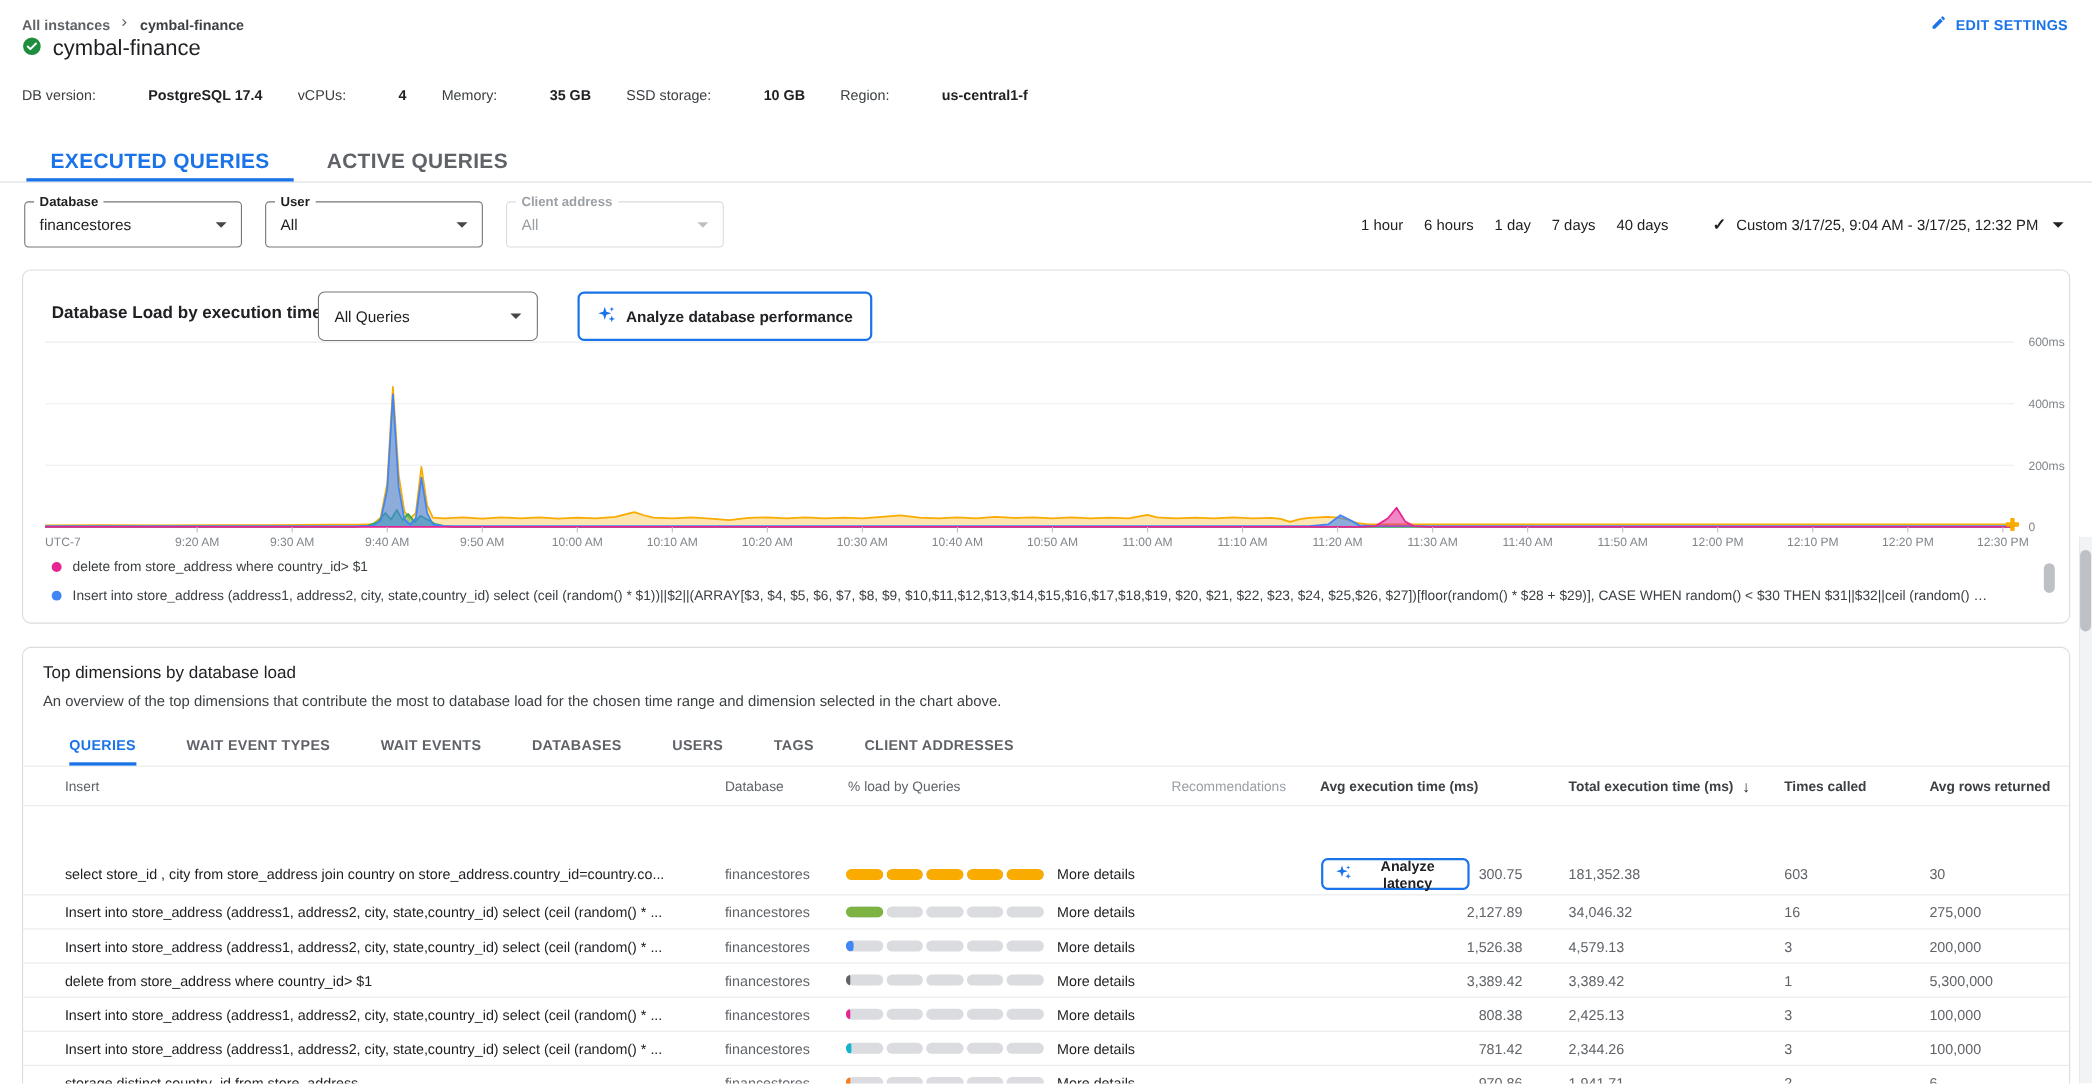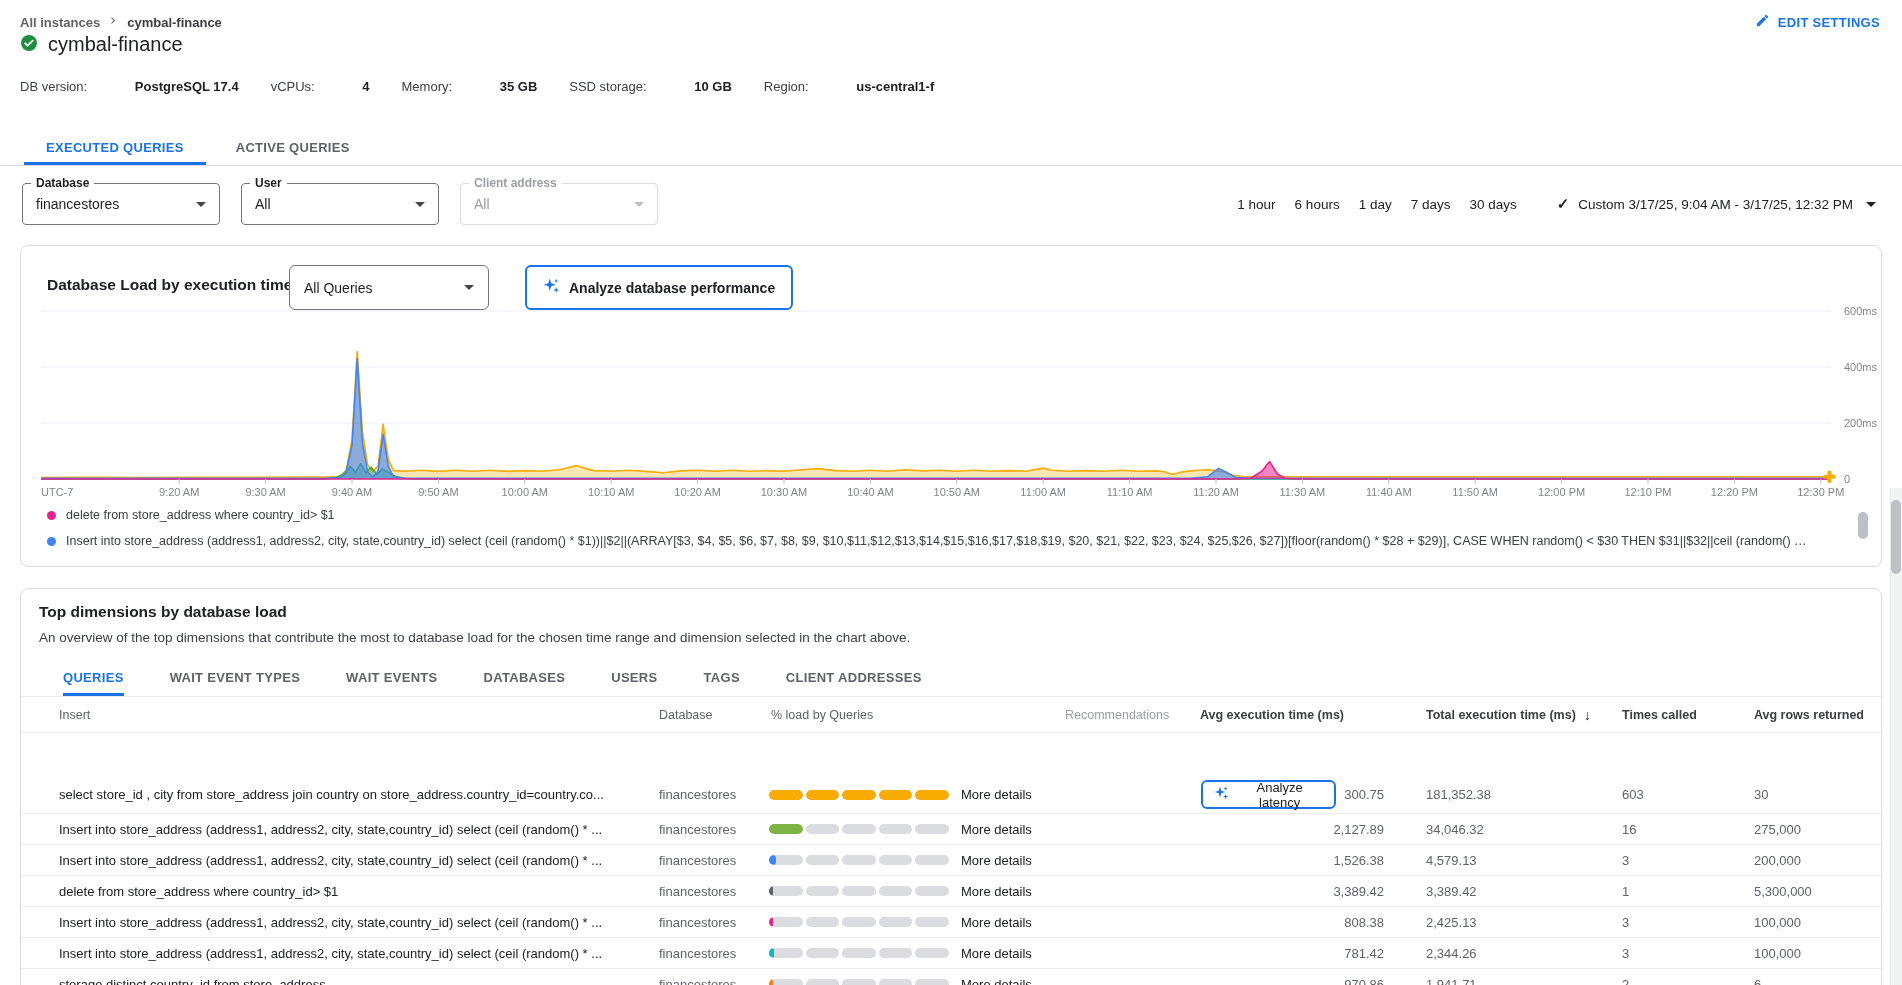--- a/index.html
+++ b/index.html
@@ -10,21 +10,21 @@
 .crumb-link{cursor:pointer;}
 .crumb-current{color:#3c4043;}
 .edit-settings{position:absolute;top:13px;right:22px;color:#1a73e8;font-size:13px;font-weight:700;letter-spacing:.3px;display:flex;gap:8px;align-items:center;cursor:pointer;}
 .title-row{position:absolute;top:33px;left:20px;display:flex;align-items:center;gap:10px;}
 .page-title{font-size:20px;font-weight:500;color:#202124;}
 .instance-info{position:absolute;top:79px;left:20px;font-size:13px;display:flex;gap:32px;}
 .info-label{color:#3c4043;}
 .info-value{color:#202124;font-weight:700;padding-left:44px;}
 
 .page-tabs{position:absolute;top:133px;left:0;right:0;height:33px;border-bottom:1px solid #dadce0;display:flex;padding-left:24px;gap:8px;}
-.tab{padding:0 22px;font-size:13px;font-weight:700;letter-spacing:.3px;color:#5f6368;display:flex;align-items:center;border-bottom:3px solid transparent;cursor:pointer;}
+.tab{padding:0 22px;font-size:19px;font-weight:700;letter-spacing:.3px;color:#5f6368;display:flex;align-items:center;border-bottom:3px solid transparent;cursor:pointer;}
 .tab.active{color:#1a73e8;border-bottom-color:#1a73e8;}
 
 .filters-row{position:absolute;top:183px;left:22px;display:flex;gap:21px;}
 .mselect{position:relative;width:198px;height:42px;border:1px solid #747775;border-radius:4px;background:#fff;display:flex;align-items:center;padding:0 13px;cursor:pointer;}
 .mlabel{position:absolute;top:-8px;left:8px;background:#fff;padding:0 5px;font-size:12px;font-weight:700;color:#1f1f1f;}
 .mvalue{font-size:14px;color:#1f1f1f;flex:1;}
 .caret{width:0;height:0;border-left:5px solid transparent;border-right:5px solid transparent;border-top:5.5px solid #444746;}
 .mselect.disabled{border-color:#dadce0;}
 .mselect.disabled .mlabel,.mselect.disabled .mvalue{color:#9aa0a6;}
 .mselect.disabled .caret{border-top-color:#bdc1c6;}
@@ -41,21 +41,21 @@
 .analyze-db-btn{position:absolute;left:504px;top:19px;height:45px;padding:0 16px;border:2px solid #1a73e8;border-radius:6px;background:#fff;display:flex;align-items:center;gap:9px;font-size:14px;font-weight:700;color:#202124;cursor:pointer;font-family:inherit;}
 .load-chart{position:absolute;left:15px;top:53px;width:1850px;height:200px;}
 .axlbl{font-size:11px;fill:#80868b;}
 .chart-legend{position:absolute;left:26px;top:262px;right:70px;display:flex;flex-direction:column;gap:12px;}
 .lgrow{display:flex;align-items:center;gap:10px;cursor:pointer;}
 .lgdot{width:9px;height:9px;border-radius:50%;flex:none;}
 .lgtxt{font-size:12.5px;color:#3c4043;white-space:nowrap;overflow:hidden;text-overflow:ellipsis;}
 .legend-scrollbar{position:absolute;right:13px;top:266px;width:10px;height:27px;background:#bdc1c6;border-radius:5px;}
 
 .dims-card{position:absolute;left:20px;top:588px;width:1862px;height:420px;border:1px solid #dadce0;border-radius:8px 8px 0 0;background:#fff;overflow:hidden;}
-.dims-title{position:absolute;left:18px;top:14px;font-size:15.5px;font-weight:700;color:#202124;}
+.dims-title{position:absolute;left:18px;top:14px;font-size:15.5px;font-weight:400;color:#202124;}
 .dims-subtitle{position:absolute;left:18px;top:41px;font-size:13.5px;color:#3c4043;}
 .dims-tabs{position:absolute;left:0;right:0;top:72px;height:36px;display:flex;gap:46px;padding-left:42px;border-bottom:1px solid #e8eaed;}
 .dtab{font-size:13px;font-weight:700;letter-spacing:.3px;color:#5f6368;display:flex;align-items:center;border-bottom:3px solid transparent;cursor:pointer;}
 .dtab.active{color:#1a73e8;border-bottom-color:#1a73e8;}
 
 .tgrid{display:grid;grid-template-columns:618px 120px 302px 130px 205px 196px 132px 1fr;align-items:center;}
 .table-header{position:absolute;left:0;top:108px;right:0;height:36px;border-bottom:1px solid #e8eaed;font-size:12.5px;color:#5f6368;}
 .table-header .th{display:flex;align-items:center;}
 .table-header .c4,.table-header .c5,.table-header .c6,.table-header .c7{color:#3c4043;font-weight:700;}
 .table-header .c3{color:#9aa0a6;}
@@ -68,21 +68,21 @@
 .c1{color:#5f6368;padding-left:20px;}
 .c2{display:flex;align-items:center;padding-left:10px;gap:12px;}
 .table-header .c2{padding-left:12px;gap:0;}
 .c3{padding-left:4px;}
 .bar{display:flex;gap:3px;width:180px;height:10px;flex:none;}
 .seg{flex:1;background:#dadce0;border-radius:5px;overflow:hidden;}
 .segfill{height:100%;border-radius:5px;}
 .more{color:#202124;cursor:pointer;}
 .c4{display:flex;align-items:center;justify-content:flex-end;gap:8px;padding-left:10px;padding-right:12px;color:#5f6368;}
 .table-header .c4{justify-content:flex-start;padding-left:9px;}
-.analyze-btn{margin-right:auto;display:flex;align-items:center;gap:7px;height:29px;padding:0 11px;border:2px solid #1a73e8;border-radius:6px;background:#fff;font-size:13px;font-weight:400;color:#202124;cursor:pointer;font-family:inherit;}
+.analyze-btn{margin-right:auto;display:flex;align-items:center;gap:7px;height:29px;padding:0 11px;border:2px solid #1a73e8;border-radius:6px;background:#fff;font-size:13px;font-weight:700;color:#202124;cursor:pointer;font-family:inherit;}
 .c5,.c6,.c7{color:#5f6368;padding-left:30px;}
 
 .page-scrollbar-track{position:absolute;right:0;top:488px;width:12px;height:497px;background:#f1f3f4;border-left:1px solid #e8eaed;}
 .page-scrollbar-thumb{position:absolute;right:1px;top:500px;width:10px;height:74px;background:#bdc1c6;border-radius:5px;}
 </style>
 </head>
 <body>
 
 <div class="breadcrumb">
   <span class="crumb-link">All instances</span>
@@ -137,21 +137,21 @@
       <span class="caret"></span>
     </div>
   </div>
 
 <div class="time-range">
   <span style="display:flex;gap:15px;">
       <span class="time-opt">1 hour</span>
       <span class="time-opt">6 hours</span>
       <span class="time-opt">1 day</span>
       <span class="time-opt">7 days</span>
-      <span class="time-opt">30 days</span>
+      <span class="time-opt">40 days</span>
     </span>
   <span class="custom-range">
     <span class="checkmark">✓</span>
     <span>Custom 3/17/25, 9:04 AM - 3/17/25, 12:32 PM</span>
     <span class="caret" style="margin-left:4px;border-top-color:#202124;"></span>
   </span>
 </div>
 
 <div class="chart-card">
   <div class="chart-title">Database Load by execution time</div>

